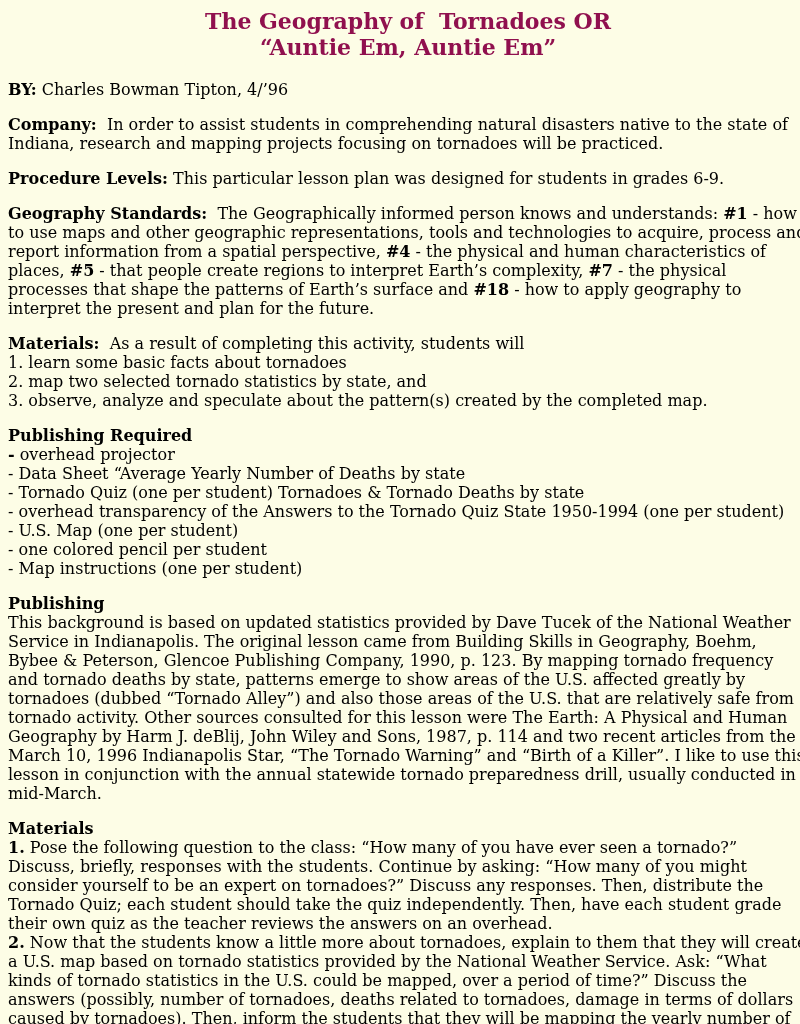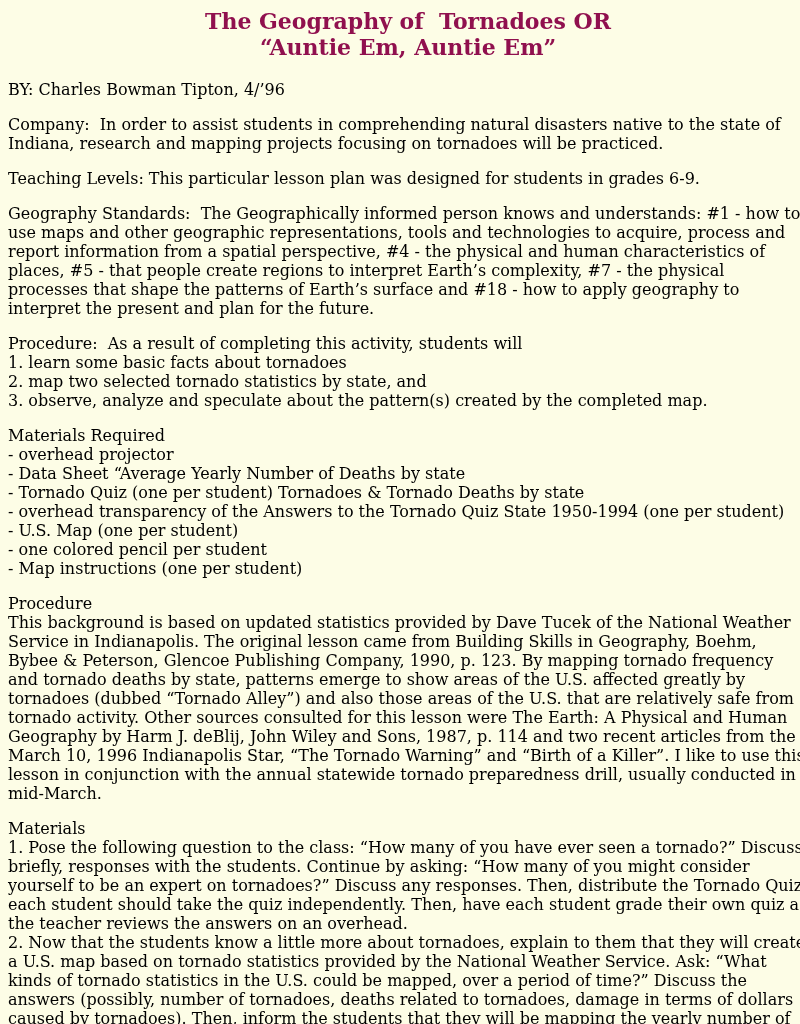--- a/index.html
+++ b/index.html
@@ -29,62 +29,62 @@
     font-weight: bold;
     font-size: 22px;
     line-height: 26px;
     color: var(--title);
     margin: 0 0 20px 0;
   }
   .title-line { white-space: pre-wrap; }
   .block { margin: 0 0 16px 0; }
   .block:last-child { margin-bottom: 0; }
   .line { white-space: pre-wrap; }
-  .line b { font-weight: normal; }
+  .line b { font-weight: bold; }
 </style>
 </head>
 <body>
 
 <div class="viewport">
   <div class="page">
     <div class="title">
       <div class="title-line">The Geography of  Tornadoes OR</div>
       <div class="title-line">“Auntie Em, Auntie Em”</div>
     </div>
     <div>
         <div class="block">
           <div class="line"><b>BY:</b> Charles Bowman Tipton, 4/’96</div>
         </div>
         <div class="block">
           <div class="line"><b>Company:</b>  In order to assist students in comprehending natural disasters native to the state of Indiana, research and mapping projects focusing on tornadoes will be practiced.</div>
         </div>
         <div class="block">
-          <div class="line"><b>Teaching Levels:</b> This particular lesson plan was designed for students in grades 6-9.</div>
+          <div class="line"><b>Procedure Levels:</b> This particular lesson plan was designed for students in grades 6-9.</div>
         </div>
         <div class="block">
           <div class="line"><b>Geography Standards:</b>  The Geographically informed person knows and understands: <b>#1</b> - how to use maps and other geographic representations, tools and technologies to acquire, process and report information from a spatial perspective, <b>#4</b> - the physical and human characteristics of places, <b>#5</b> - that people create regions to interpret Earth’s complexity, <b>#7</b> - the physical processes that shape the patterns of Earth’s surface and <b>#18</b> - how to apply geography to interpret the present and plan for the future.</div>
         </div>
         <div class="block">
-          <div class="line"><b>Procedure:</b>  As a result of completing this activity, students will</div>
+          <div class="line"><b>Materials:</b>  As a result of completing this activity, students will</div>
           <div class="line">1. learn some basic facts about tornadoes</div>
           <div class="line">2. map two selected tornado statistics by state, and</div>
           <div class="line">3. observe, analyze and speculate about the pattern(s) created by the completed map.</div>
         </div>
         <div class="block">
-          <div class="line"><b>Materials Required</b></div>
+          <div class="line"><b>Publishing Required</b></div>
           <div class="line"><b>-</b> overhead projector</div>
           <div class="line">- Data Sheet “Average Yearly Number of Deaths by state</div>
           <div class="line">- Tornado Quiz (one per student) Tornadoes &amp; Tornado Deaths by state</div>
           <div class="line">- overhead transparency of the Answers to the Tornado Quiz State 1950-1994 (one per student)</div>
           <div class="line">- U.S. Map (one per student)</div>
           <div class="line">- one colored pencil per student</div>
           <div class="line">- Map instructions (one per student)</div>
         </div>
         <div class="block">
-          <div class="line"><b>Procedure</b></div>
+          <div class="line"><b>Publishing</b></div>
           <div class="line">This background is based on updated statistics provided by Dave Tucek of the National Weather Service in Indianapolis. The original lesson came from Building Skills in Geography, Boehm, Bybee &amp; Peterson, Glencoe Publishing Company, 1990, p. 123. By mapping tornado frequency and tornado deaths by state, patterns emerge to show areas of the U.S. affected greatly by tornadoes (dubbed “Tornado Alley”) and also those areas of the U.S. that are relatively safe from tornado activity. Other sources consulted for this lesson were The Earth: A Physical and Human Geography by Harm J. deBlij, John Wiley and Sons, 1987, p. 114 and two recent articles from the March 10, 1996 Indianapolis Star, “The Tornado Warning” and “Birth of a Killer”. I like to use this lesson in conjunction with the annual statewide tornado preparedness drill, usually conducted in mid-March.</div>
         </div>
         <div class="block">
           <div class="line"><b>Materials</b></div>
           <div class="line"><b>1.</b> Pose the following question to the class: “How many of you have ever seen a tornado?” Discuss, briefly, responses with the students. Continue by asking: “How many of you might consider yourself to be an expert on tornadoes?” Discuss any responses. Then, distribute the Tornado Quiz; each student should take the quiz independently. Then, have each student grade their own quiz as the teacher reviews the answers on an overhead.</div>
           <div class="line"><b>2.</b> Now that the students know a little more about tornadoes, explain to them that they will create a U.S. map based on tornado statistics provided by the National Weather Service. Ask: “What kinds of tornado statistics in the U.S. could be mapped, over a period of time?” Discuss the answers (possibly, number of tornadoes, deaths related to tornadoes, damage in terms of dollars caused by tornadoes). Then, inform the students that they will be mapping the yearly number of</div>
         </div>
       </div>
   </div>
 </div>

